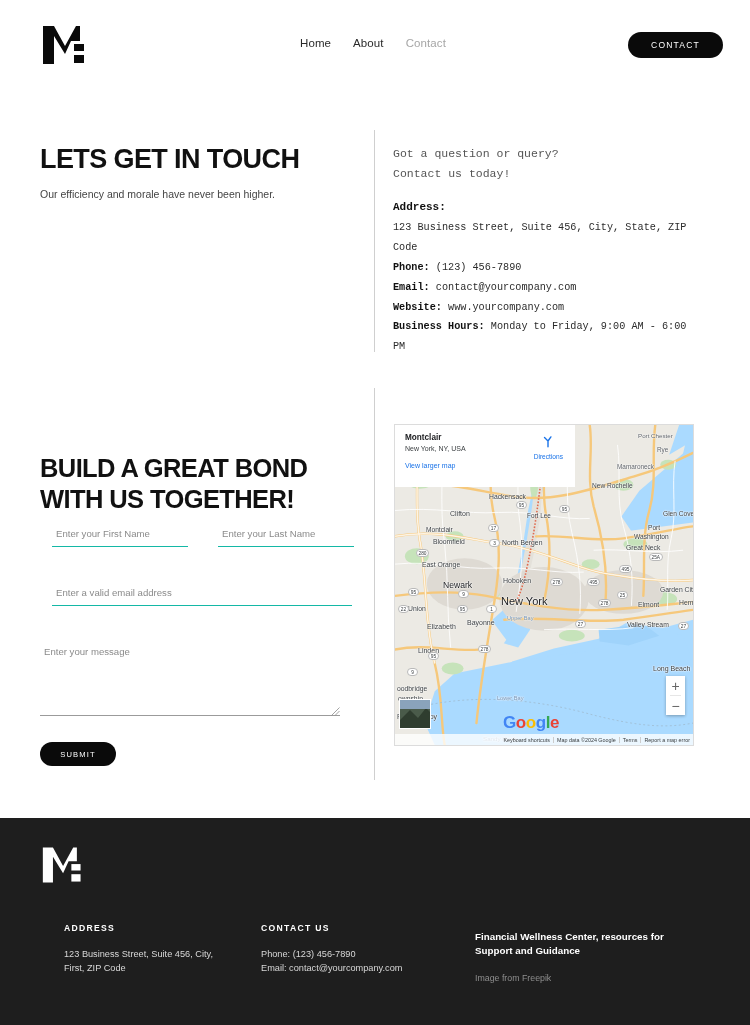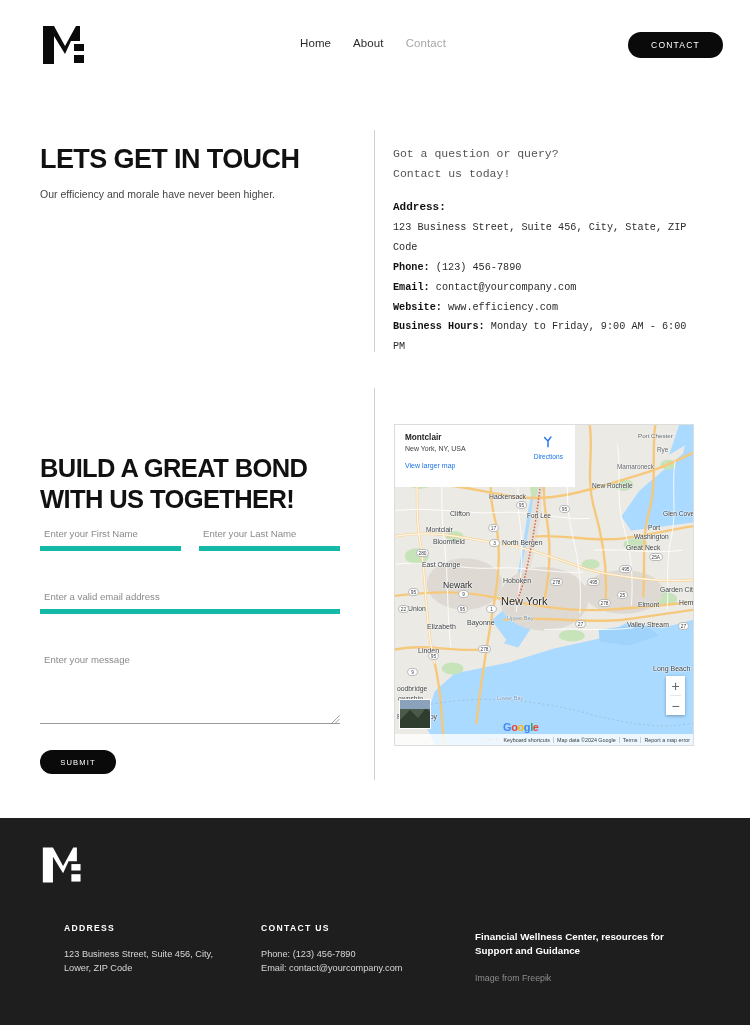--- a/index.html
+++ b/index.html
@@ -70,25 +70,26 @@
     width: 1px; height: 392px; background: #cfcfcf;
   }
   .h2 {
     position: absolute; left: 40px; top: 65px;
     font-size: 25.5px; font-weight: bold; letter-spacing: -0.6px;
     color: #111111; line-height: 1.2; width: 320px;
   }
   .form { position: absolute; left: 40px; top: 140px; width: 300px; }
   .row2 { display: flex; gap: 18px; }
   .fld {
-    border: none; border-bottom: 5px solid #14b8a6;
+    border: none; border-bottom: 1px solid #14b8a6;
     background: transparent; padding: 0 0 7px 4px;
     font-size: 9.6px; color: #333;
     font-family: "Liberation Sans", sans-serif;
     outline: none;
+    margin-left: 12px;
   }
   .fld::placeholder { color: #8b8b8b; }
   .fld-half { width: 141px; }
   .fld-full { width: 300px; margin-top: 40px; }
   .msg {
     width: 300px; height: 70px; margin-top: 40px;
     border: none; border-bottom: 1px solid #9b9b9b;
     background: transparent; padding: 0 0 0 4px;
     font-size: 9.6px; color: #333; resize: none;
     font-family: "Liberation Sans", sans-serif; outline: none;
@@ -144,21 +145,21 @@
   .map-footer {
     position: absolute; left: 0; bottom: 0; width: 300px; height: 11px;
     background: rgba(255,255,255,.78); z-index: 6;
     display: flex; align-items: center; justify-content: flex-end;
     font-size: 5.4px; color: #3c4043; padding-right: 2px;
   }
   .mf-item { padding: 0 3px; border-left: 1px solid #ccc; cursor: pointer; }
   .mf-item:first-child { border-left: none; }
   .g-logo {
     position: absolute; left: 108px; bottom: 12px; z-index: 6;
-    font-size: 11px; font-weight: bold; letter-spacing: -.4px;
+    font-size: 17px; font-weight: bold; letter-spacing: -.4px;
   }
 
   
   .footer {
     position: absolute; left: 0; top: 818px; width: 750px; height: 207px;
     background: #1e1e1e;
   }
   .f-logo { position: absolute; left: 41px; top: 27px; width: 46px; height: 40px; }
   .f-col { position: absolute; margin-left: 26px; }
   .f-head {
@@ -214,21 +215,21 @@
       <div class="info-row">
         <b>Phone:</b>
         <span>(123) 456-7890</span>
       </div>
       <div class="info-row">
         <b>Email:</b>
         <span>contact@yourcompany.com</span>
       </div>
       <div class="info-row">
         <b>Website:</b>
-        <span>www.efficiency.com</span>
+        <span>www.yourcompany.com</span>
       </div>
       <div class="info-row">
         <b>Business Hours:</b>
         <span>Monday to Friday, 9:00 AM - 6:00 PM</span>
       </div>
     </div>
   </section>
 
   <section class="sec2">
     <div class="divider-v2"></div>
@@ -453,21 +454,21 @@
       <svg width="46" height="40" viewBox="0 0 50 42">
         <path d="M2 2 H13 L24 22 L35 2 H39 V17 H30 L24 30 L13 12 V40 H2 Z" fill="#ffffff"></path>
         <rect x="33" y="20" width="10" height="7" fill="#ffffff"></rect>
         <rect x="33" y="31" width="10" height="8" fill="#ffffff"></rect>
       </svg>
     </div>
 
     <div class="f-col f-col-a">
       <div class="f-head">ADDRESS</div>
       <div class="f-text">123 Business Street, Suite 456, City,</div>
-      <div class="f-text">Lower, ZIP Code</div>
+      <div class="f-text">First, ZIP Code</div>
     </div>
 
     <div class="f-col f-col-b">
       <div class="f-head">CONTACT US</div>
       <div class="f-text">Phone: (123) 456-7890</div>
       <div class="f-text">Email: contact@yourcompany.com</div>
     </div>
 
     <div class="f-col f-col-c">
       <div class="f-headline">

